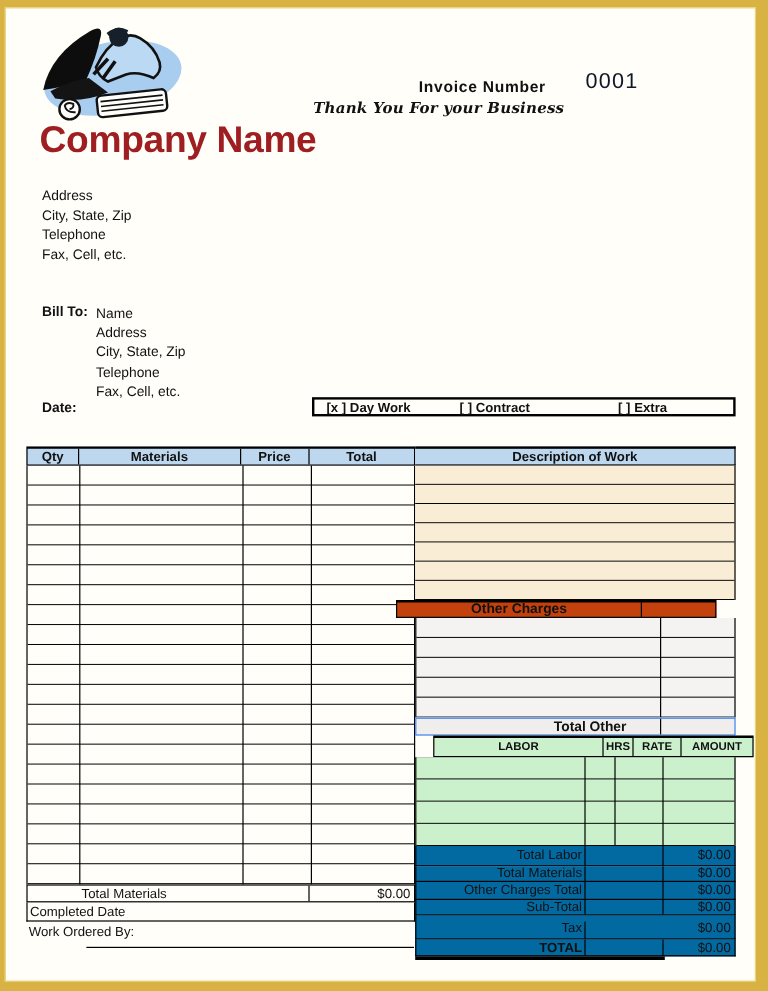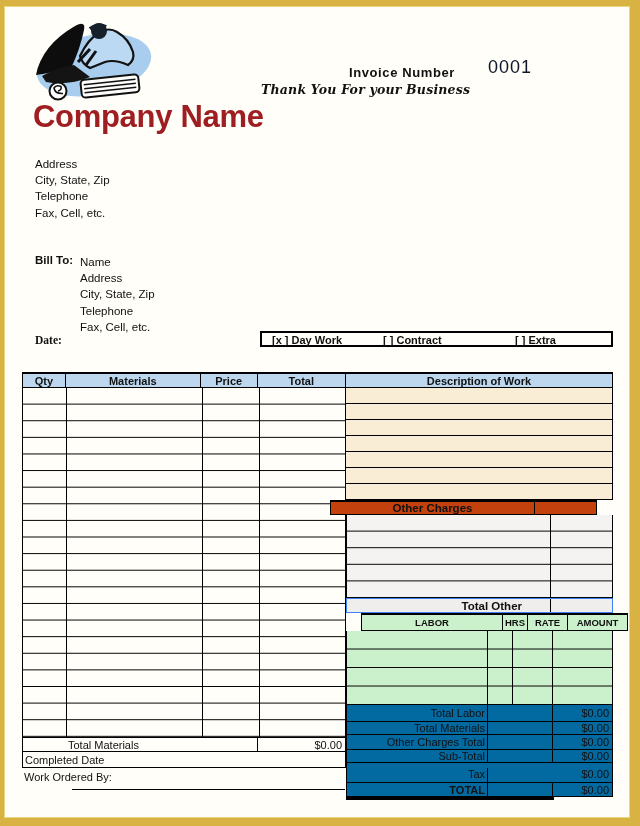--- a/index.html
+++ b/index.html
@@ -14,21 +14,21 @@
   
   #invoice-number-label{left:349px;top:65px;font-size:13px;font-weight:bold;letter-spacing:.6px;}
   #invoice-number-value{left:488px;top:57px;font-size:18px;color:#0f172a;letter-spacing:1px;}
   #thank-you{left:261px;top:82px;font-family:"DejaVu Serif", serif;font-style:italic;
              font-weight:bold;font-size:12.5px;letter-spacing:.2px;}
   #company-name{left:33px;top:99px;font-size:31px;font-weight:bold;color:#9e1e21;letter-spacing:-.3px;}
   .addr{font-size:11.5px;line-height:16.2px;}
   #company-address{left:35px;top:156px;}
   #bill-to-label{left:35px;top:254px;font-size:11.5px;font-weight:bold;}
   #bill-to-lines{left:80px;top:254px;}
-  #date-label{left:35px;top:334px;font-size:11.5px;font-weight:bold;font-family:Liberation Serif, serif;}
+  #date-label{left:35px;top:334px;font-size:11.5px;font-weight:bold;}
   
   #worktype{left:260px;top:331px;width:353px;height:16px;border:2px solid #000;background:#fffef8;}
   .wt-item{position:absolute;top:1px;font-size:11px;font-weight:bold;white-space:nowrap;}
   
   #main-table{left:22px;top:372px;width:591px;height:428px;font-size:11px;}
   .hdr{background:#bdd7ee;font-weight:bold;display:flex;}
   .hcell{display:flex;align-items:center;justify-content:center;box-sizing:border-box;
          border-right:1px solid #000;height:100%;}
   
   #lt-header{left:0;top:0;width:324px;height:16px;border:1px solid #000;border-top:2px solid #000;}

